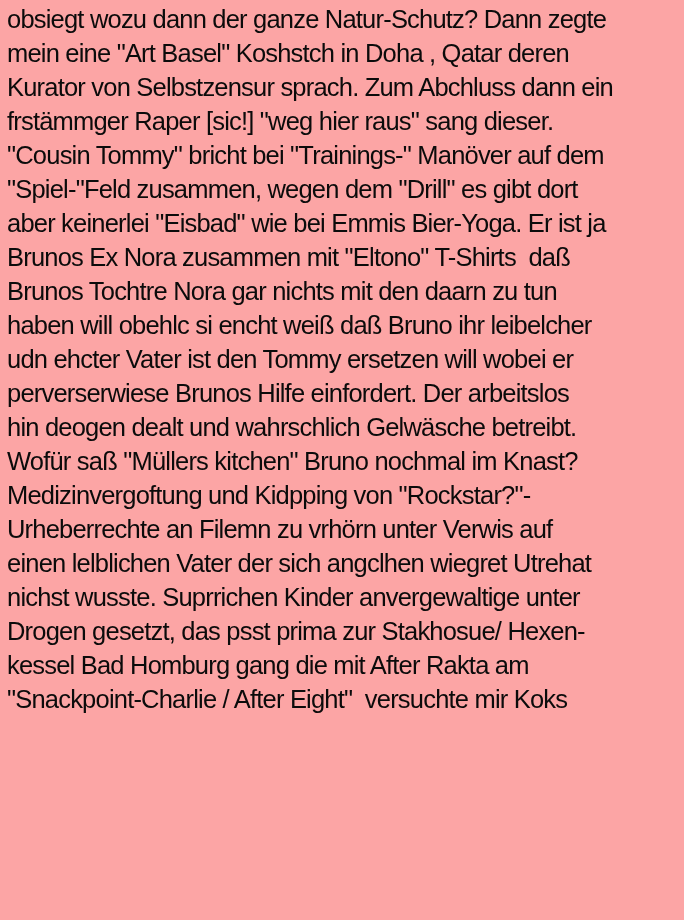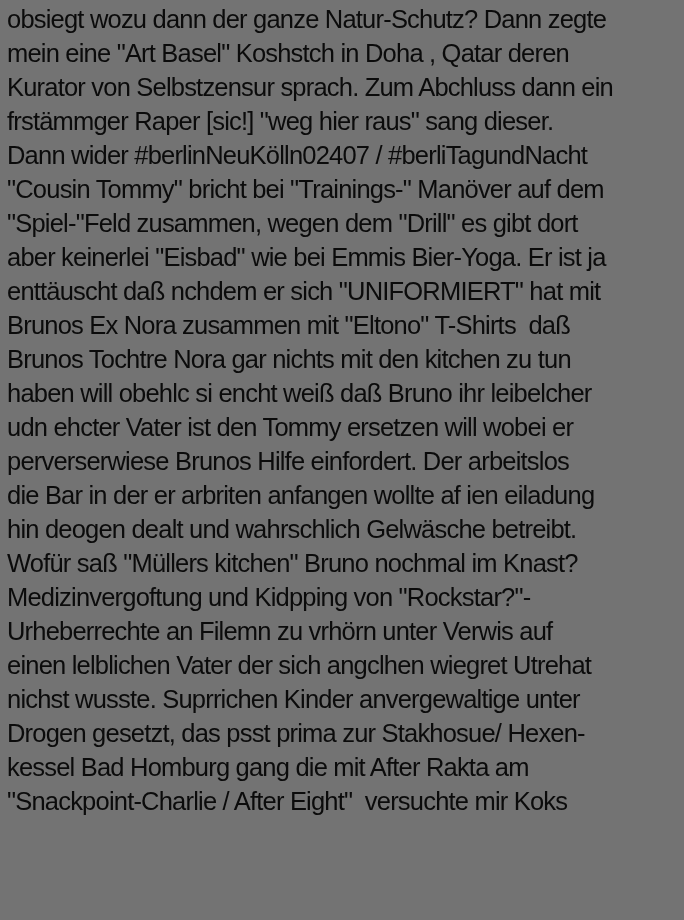--- a/index.html
+++ b/index.html
@@ -8,52 +8,49 @@
     width: 684px;
     height: 920px;
     overflow: hidden;
     background: #fdfdfd;
   }
   .page {
     box-sizing: border-box;
     width: 684px;
     height: 920px;
     padding: 2px 2px 0 7px;
-    background: #737373;
+    background: #fca5a5;
     color: #0b0b0b;
     font-family: "Liberation Sans", "DejaVu Sans", sans-serif;
     font-size: 25.5px;
     line-height: 34px;
     letter-spacing: -0.8px;
   }
   .line {
     white-space: pre;
     height: 34px;
     overflow: visible;
   }
 </style>
 </head>
 <body>
 
 <div class="page">
   <div class="line">obsiegt wozu dann der ganze Natur-Schutz? Dann zegte</div>
   <div class="line">mein eine "Art Basel" Koshstch in Doha , Qatar deren</div>
   <div class="line">Kurator von Selbstzensur sprach. Zum Abchluss dann ein</div>
   <div class="line">frstämmger Raper [sic!] "weg hier raus" sang dieser.</div>
-  <div class="line">Dann wider #berlinNeuKölln02407 / #berliTagundNacht</div>
   <div class="line">"Cousin Tommy" bricht bei "Trainings-" Manöver auf dem</div>
   <div class="line">"Spiel-"Feld zusammen, wegen dem "Drill" es gibt dort</div>
   <div class="line">aber keinerlei "Eisbad" wie bei Emmis Bier-Yoga. Er ist ja</div>
-  <div class="line">enttäuscht daß nchdem er sich "UNIFORMIERT" hat mit</div>
   <div class="line">Brunos Ex Nora zusammen mit "Eltono" T-Shirts  daß</div>
-  <div class="line">Brunos Tochtre Nora gar nichts mit den kitchen zu tun</div>
+  <div class="line">Brunos Tochtre Nora gar nichts mit den daarn zu tun</div>
   <div class="line">haben will obehlc si encht weiß daß Bruno ihr leibelcher</div>
   <div class="line">udn ehcter Vater ist den Tommy ersetzen will wobei er</div>
   <div class="line">perverserwiese Brunos Hilfe einfordert. Der arbeitslos</div>
-  <div class="line">die Bar in der er arbriten anfangen wollte af ien eiladung</div>
   <div class="line">hin deogen dealt und wahrschlich Gelwäsche betreibt.</div>
   <div class="line">Wofür saß "Müllers kitchen" Bruno nochmal im Knast?</div>
   <div class="line">Medizinvergoftung und Kidpping von "Rockstar?"-</div>
   <div class="line">Urheberrechte an Filemn zu vrhörn unter Verwis auf</div>
   <div class="line">einen lelblichen Vater der sich angclhen wiegret Utrehat</div>
   <div class="line">nichst wusste. Suprrichen Kinder anvergewaltige unter</div>
   <div class="line">Drogen gesetzt, das psst prima zur Stakhosue/ Hexen-</div>
   <div class="line">kessel Bad Homburg gang die mit After Rakta am</div>
   <div class="line">"Snackpoint-Charlie / After Eight"  versuchte mir Koks</div>
 </div>

